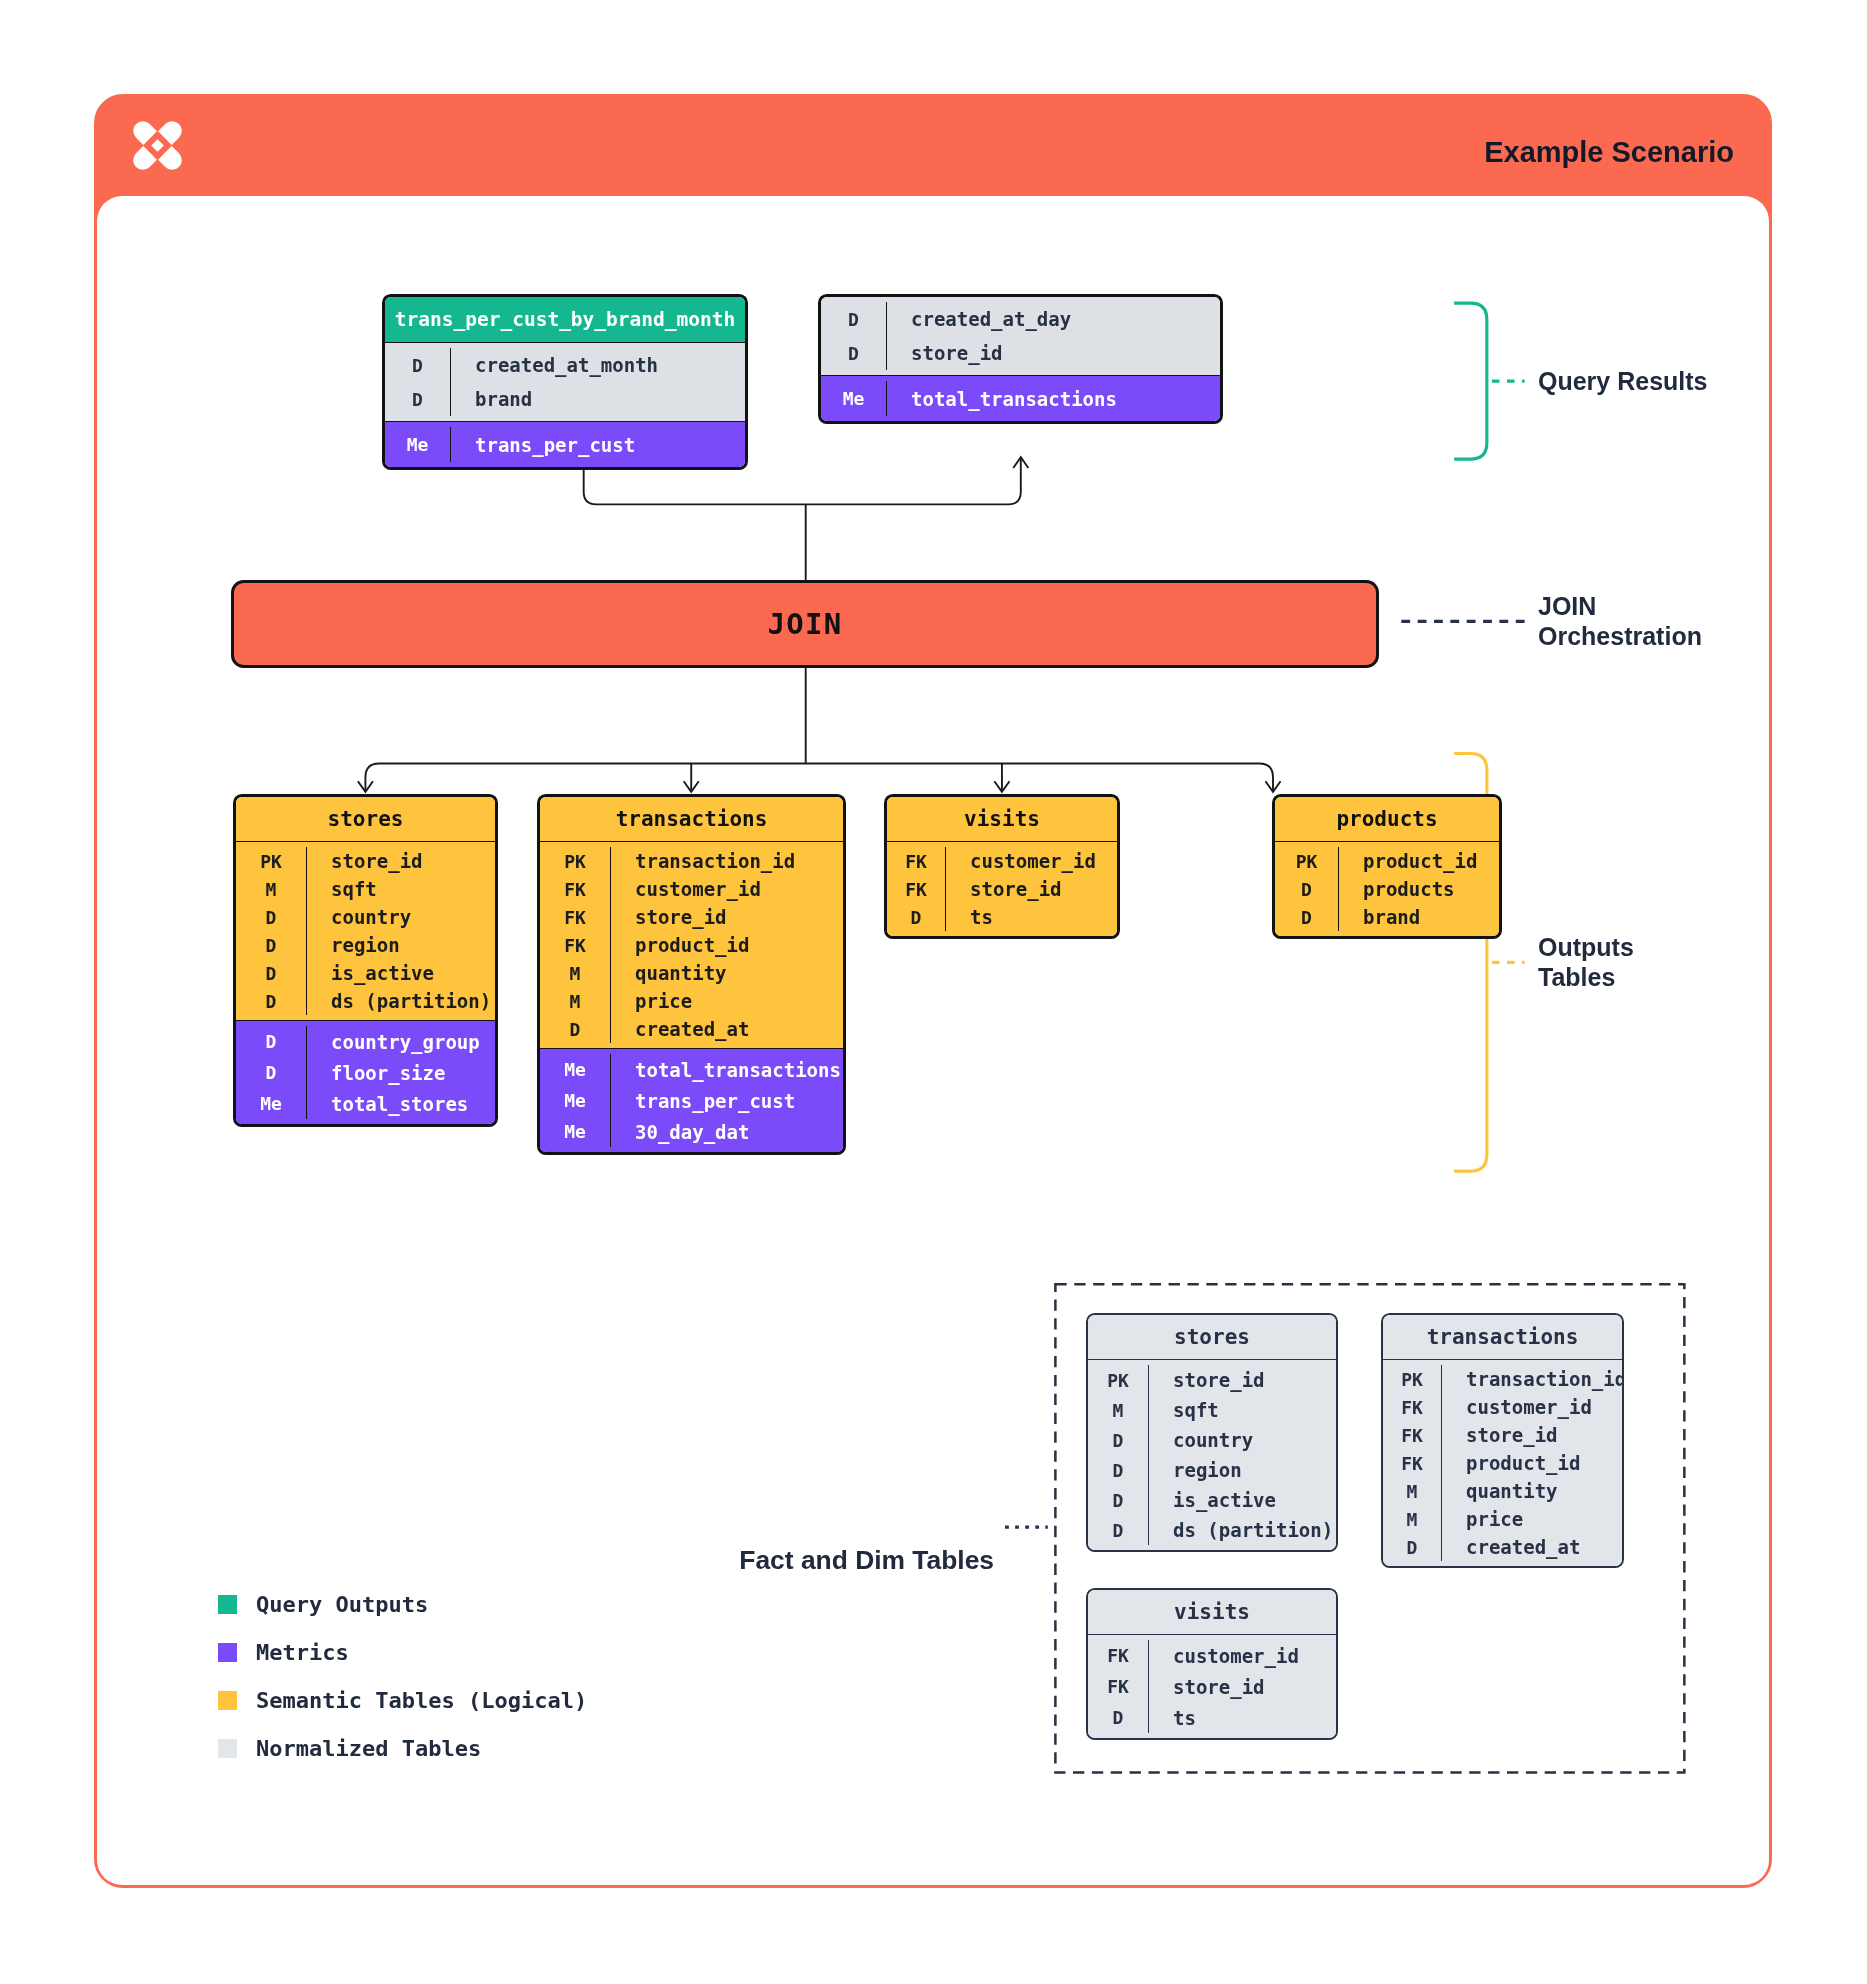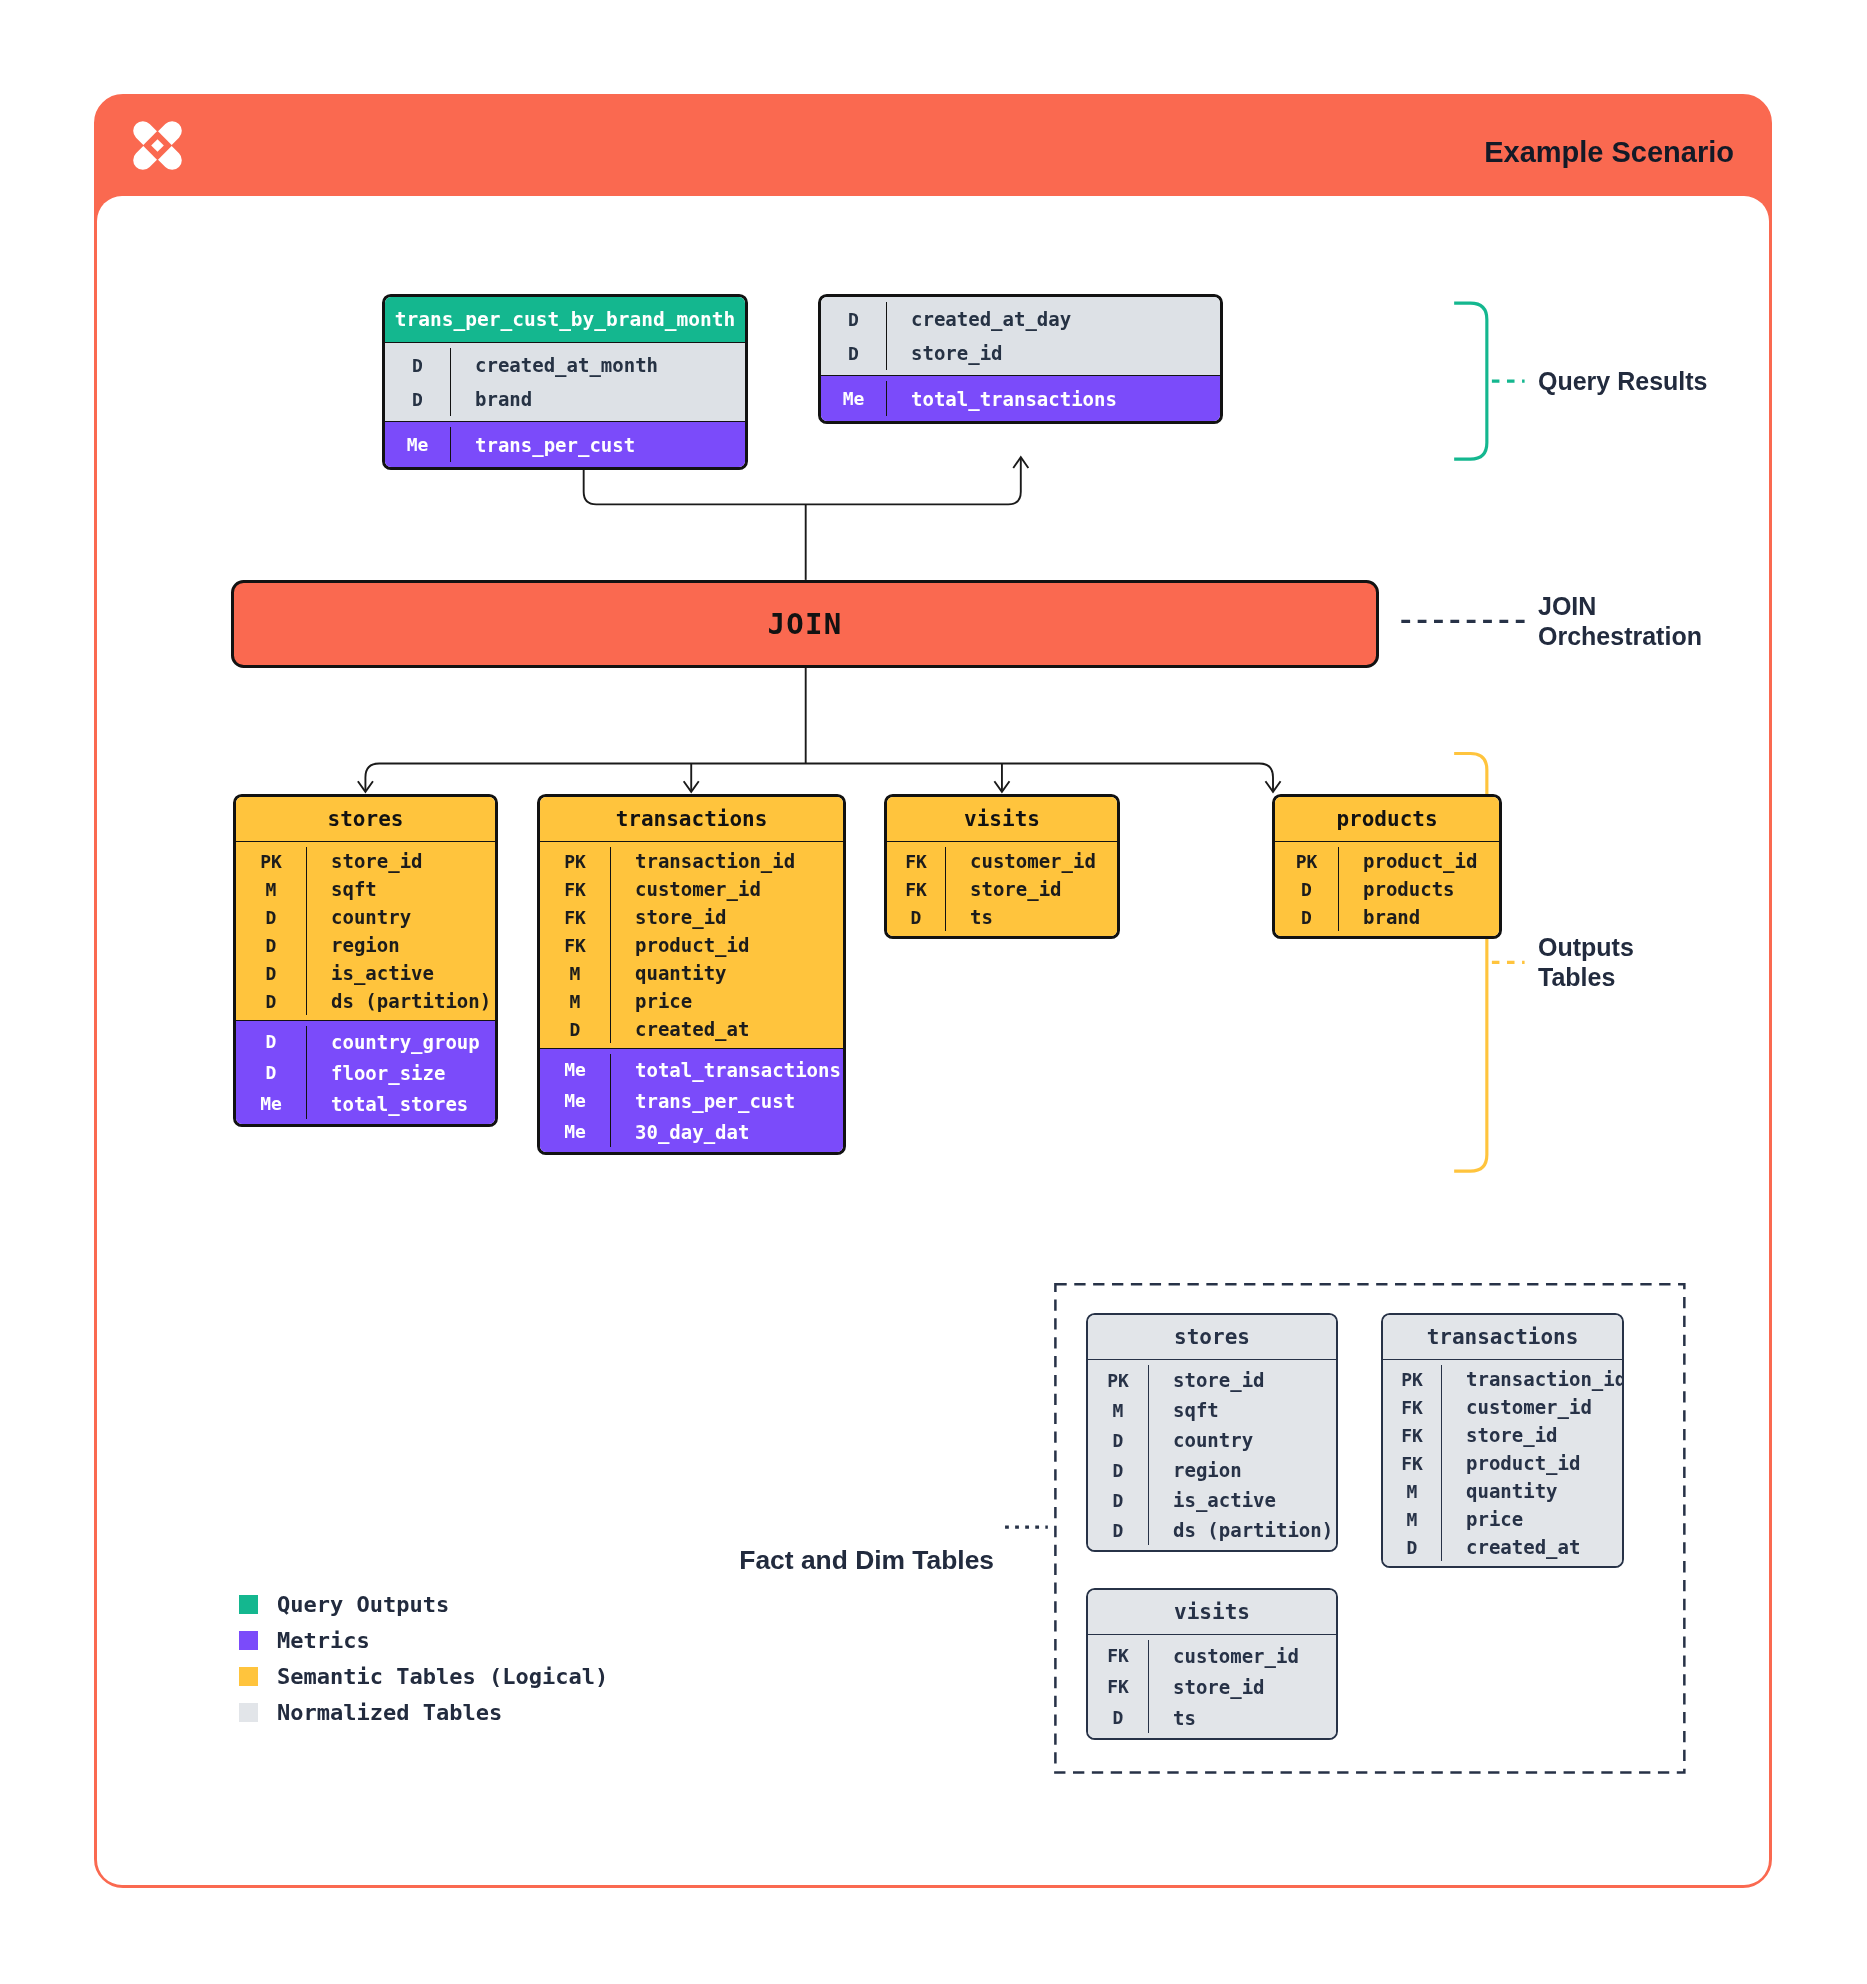--- a/index.html
+++ b/index.html
@@ -55,21 +55,21 @@
   .t-gray{border:2.5px solid var(--navy);color:var(--navy);}
   .t-gray .tbl-head{background:var(--gray);border-bottom:1.9px solid var(--navy);}
   .t-gray .sect.dims{background:var(--gray);}
   .t-gray .key{border-right:1.9px solid var(--navy);}
   
   .side-label{position:absolute;font-family:"Liberation Sans","DejaVu Sans",sans-serif;
     font-weight:bold;font-size:25px;color:#222B3E;line-height:30px;white-space:nowrap;}
   .fact-label{position:absolute;left:692px;top:1509px;width:302px;text-align:right;
     font-family:"Liberation Sans","DejaVu Sans",sans-serif;font-weight:bold;font-size:26.4px;color:#222B3E;margin-top:36px;}
   
-  .legend{position:absolute;left:239px;top:1594px;display:flex;flex-direction:column;gap:16px;}
+  .legend{position:absolute;left:218px;top:1594px;display:flex;flex-direction:column;gap:28px;}
   .legend-row{display:flex;align-items:center;gap:19px;height:20px;}
   .legend-swatch{width:19px;height:19px;flex:none;}
   .legend-label{font-size:22px;font-weight:bold;color:#222B3E;white-space:nowrap;}
 </style>
 </head>
 <body>
 
 <div id="canvas" style="--orange: #FA6950; --green: #14B78F; --purple: #7B4BFA; --yellow: #FFC43D; --gray: #E2E5E9; --gray-dim: #DDE1E6; --navy: #273247; --ink: #121212; --title: #131A27;">
 
   <div class="card">

